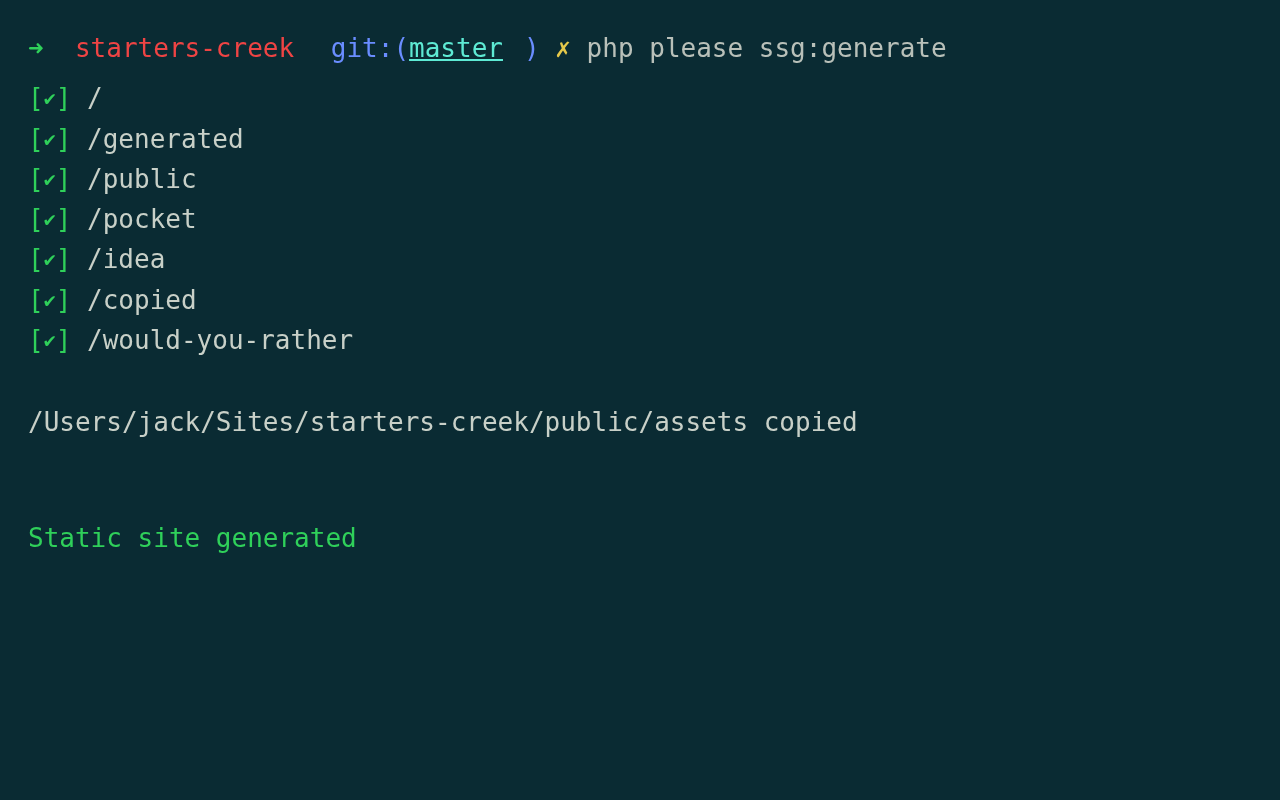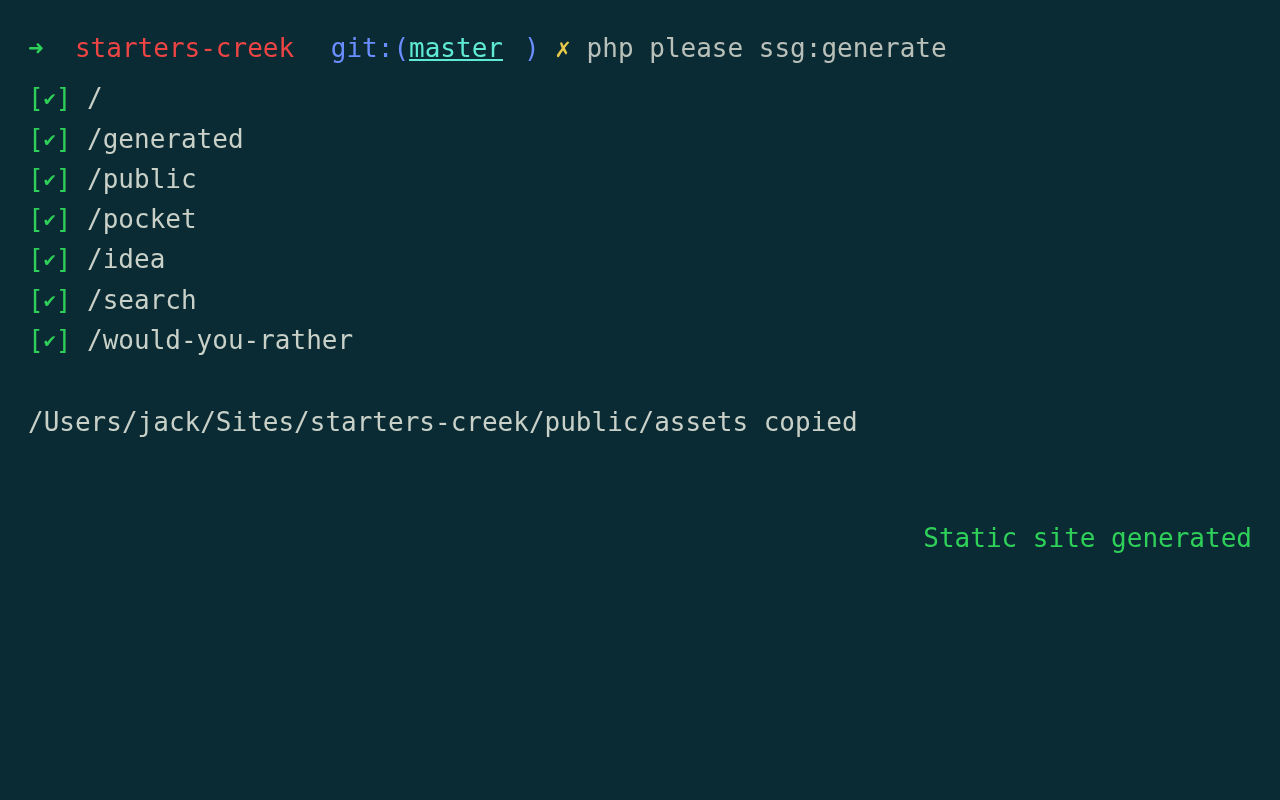--- a/index.html
+++ b/index.html
@@ -19,34 +19,34 @@
   .branch{ color: #5eead4; text-decoration: underline; }
   .x     { color: #e6c94a; }
   .cmd   { color: #b9c0b9; }
   .routes { margin-top: 6px; }
   .route-row { white-space: pre; }
   .check-bracket { color: #2fd05a; }
   .check-mark    { color: #2fd05a; font-size: 20px; display:inline-block; transform: translateY(-2px); }
   .route-path { color: #c8d0c8; }
   .copied-block { margin-top: 40px; }
   .copied-line { color: #c8d0c8; white-space: pre; line-height: 1.75; }
-  .final { margin-top: 72px; color: #2fd05a; text-align: right; }
+  .final { margin-top: 72px; color: #2fd05a; }
 </style>
 </head>
 <body>
 
 <div class="prompt-line"><span class="arrow">➜</span><span>  </span><span class="dir">starters-creek</span><span> </span><span class="git">git:(</span><span class="branch">master</span><span class="git">)</span><span> </span><span class="x">✗</span><span> </span><span class="cmd">php please ssg:generate</span></div>
 
 <div class="routes">
   <div class="route-row"><span class="check-bracket">[</span><span class="check-mark">✔</span><span class="check-bracket">]</span><span> </span><span class="route-path">/</span></div>
   <div class="route-row"><span class="check-bracket">[</span><span class="check-mark">✔</span><span class="check-bracket">]</span><span> </span><span class="route-path">/generated</span></div>
   <div class="route-row"><span class="check-bracket">[</span><span class="check-mark">✔</span><span class="check-bracket">]</span><span> </span><span class="route-path">/public</span></div>
   <div class="route-row"><span class="check-bracket">[</span><span class="check-mark">✔</span><span class="check-bracket">]</span><span> </span><span class="route-path">/pocket</span></div>
   <div class="route-row"><span class="check-bracket">[</span><span class="check-mark">✔</span><span class="check-bracket">]</span><span> </span><span class="route-path">/idea</span></div>
-  <div class="route-row"><span class="check-bracket">[</span><span class="check-mark">✔</span><span class="check-bracket">]</span><span> </span><span class="route-path">/search</span></div>
+  <div class="route-row"><span class="check-bracket">[</span><span class="check-mark">✔</span><span class="check-bracket">]</span><span> </span><span class="route-path">/copied</span></div>
   <div class="route-row"><span class="check-bracket">[</span><span class="check-mark">✔</span><span class="check-bracket">]</span><span> </span><span class="route-path">/would-you-rather</span></div>
 </div>
 
 <div class="copied-block">
   <div class="copied-line">/Users/jack/Sites/starters-creek/public/assets copied</div>
 </div>
 
 <div class="final">Static site generated</div>
 
 </body></html>

